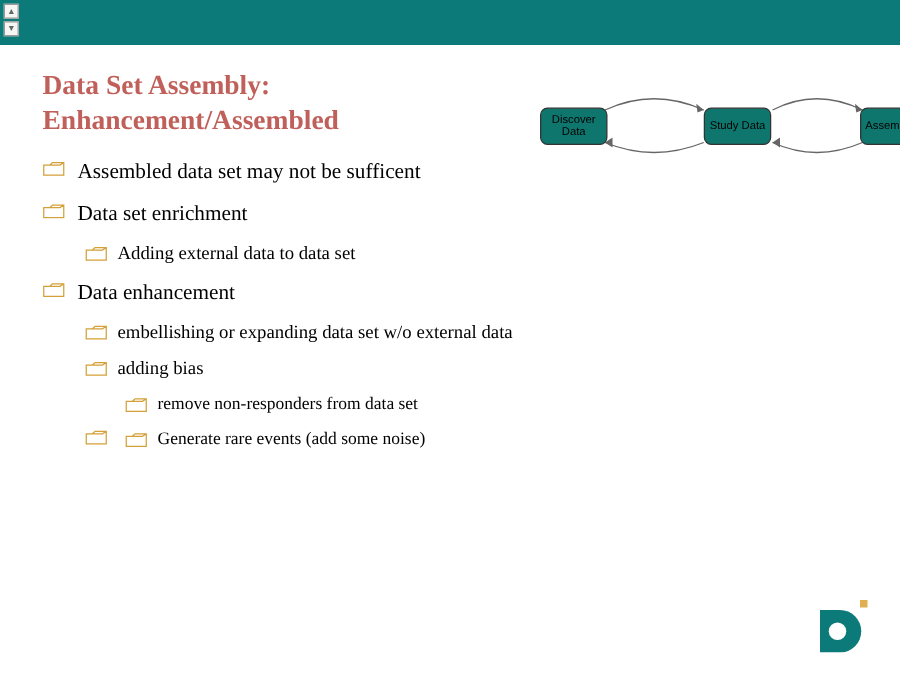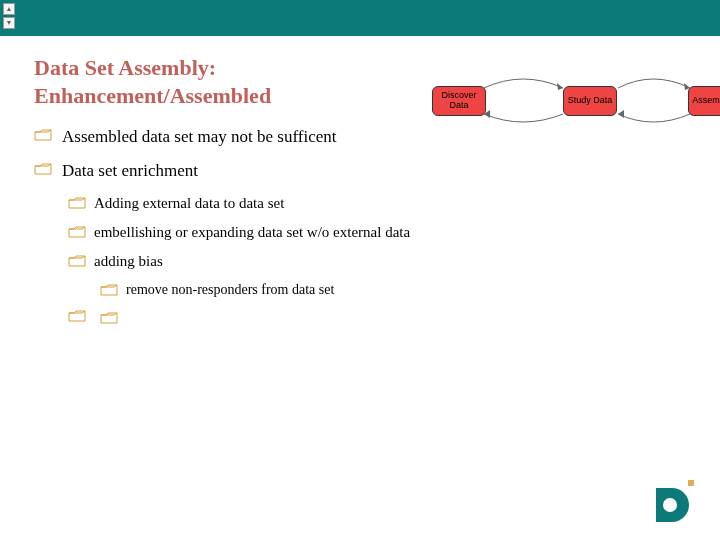--- a/index.html
+++ b/index.html
@@ -87,21 +87,21 @@
     right: 2px;
     width: 290px;
     height: 68px;
   }
   .dia-box {
     position: absolute;
     width: 54px;
     height: 30px;
     border: 1px solid #333;
     border-radius: 6px;
-    background: #ef4444;
+    background: #0f766e;
     font-size: 9px;
     font-family: Arial, sans-serif;
     color: #000;
     display: flex;
     align-items: center;
     justify-content: center;
     text-align: center;
     line-height: 1.1;
     padding: 2px;
     box-sizing: border-box;
@@ -163,20 +163,26 @@
       <span>Data set enrichment</span>
     </div>
 
     <div class="b2">
       <svg class="folder" viewBox="0 0 18 12">
           <path d="M1 3 L6 3 L8 1 L17 1 L17 11 L1 11 Z M1 3 L14 3 L17 1" fill="none" stroke="#d4a038" stroke-width="1"></path>
         </svg>
       <span>Adding external data to data set</span>
     </div>
 
+    <div class="b1">
+      <svg class="folder" viewBox="0 0 18 12">
+          <path d="M1 3 L6 3 L8 1 L17 1 L17 11 L1 11 Z M1 3 L14 3 L17 1" fill="none" stroke="#d4a038" stroke-width="1"></path>
+        </svg>
+      <span>Data enhancement</span>
+    </div>
 
     <div class="b2">
       <svg class="folder" viewBox="0 0 18 12">
           <path d="M1 3 L6 3 L8 1 L17 1 L17 11 L1 11 Z M1 3 L14 3 L17 1" fill="none" stroke="#d4a038" stroke-width="1"></path>
         </svg>
       <span>embellishing  or expanding data set w/o external data</span>
     </div>
 
 
     <div class="b2">
@@ -196,20 +202,21 @@
     <div class="b2">
       <svg class="folder" viewBox="0 0 18 12">
           <path d="M1 3 L6 3 L8 1 L17 1 L17 11 L1 11 Z M1 3 L14 3 L17 1" fill="none" stroke="#d4a038" stroke-width="1"></path>
         </svg>
     </div>
 
     <div class="b3">
       <svg class="folder" viewBox="0 0 18 12">
           <path d="M1 3 L6 3 L8 1 L17 1 L17 11 L1 11 Z M1 3 L14 3 L17 1" fill="none" stroke="#d4a038" stroke-width="1"></path>
         </svg>
+      <span>Generate rare events (add some noise)</span>
     </div>
 
   </div>
 </div>
 
 <div class="logo">
   <svg viewBox="0 0 50 42">
     <rect x="40" y="0" width="6" height="6" fill="#e0b050"></rect>
     <path d="M 8 8 L 24 8 A 17 17 0 0 1 24 42 L 8 42 Z" fill="#0d7a7a"></path>
     <circle cx="22" cy="25" r="7" fill="#ffffff"></circle>

